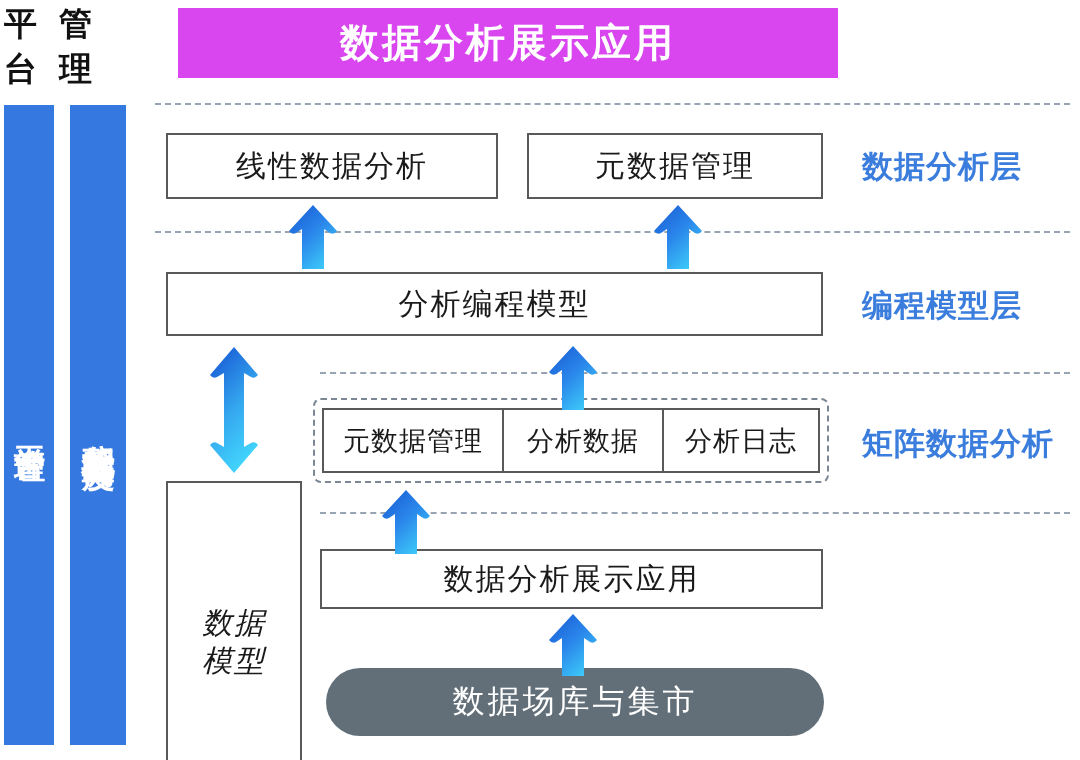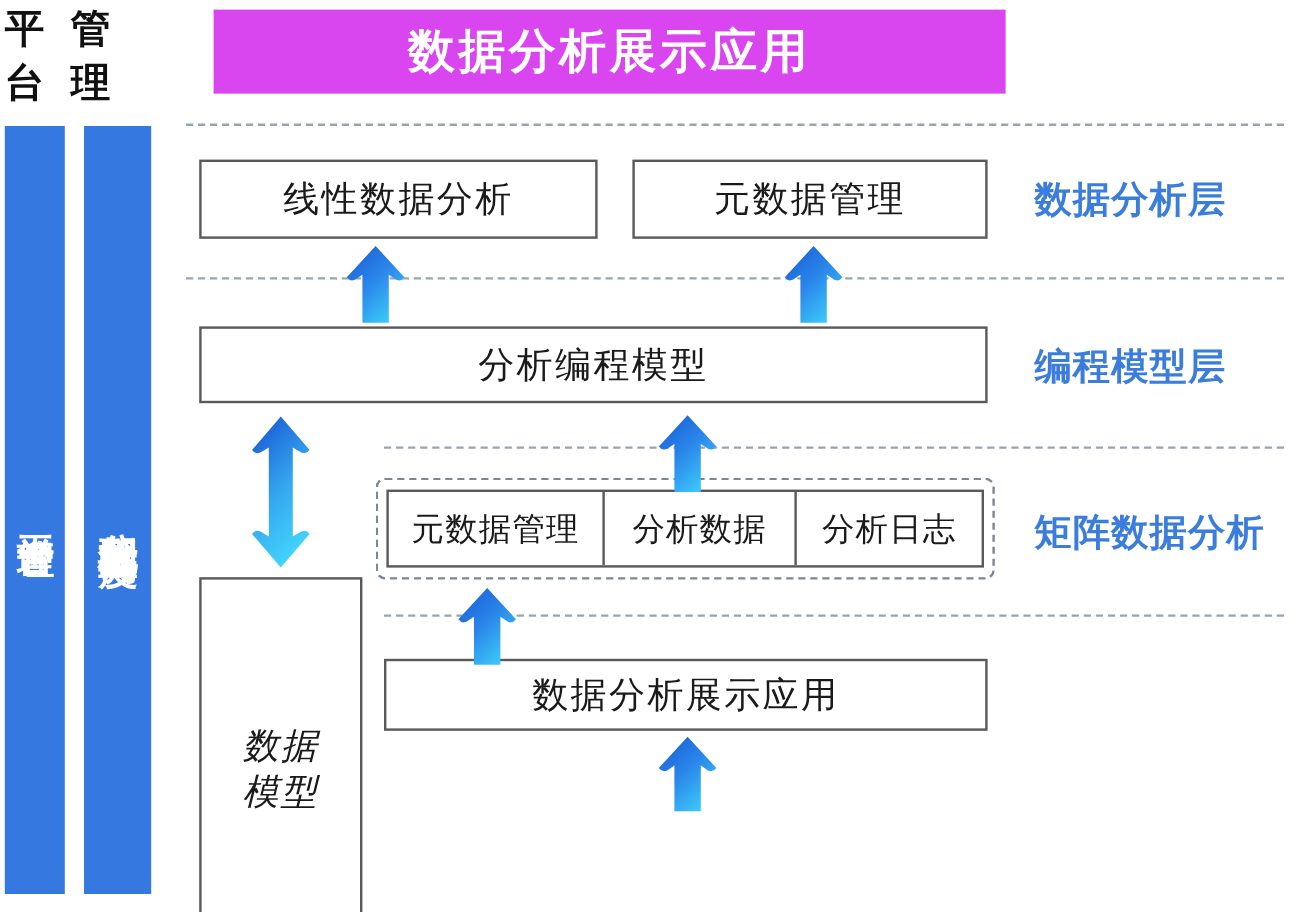--- a/index.html
+++ b/index.html
@@ -152,20 +152,21 @@
     <div class="storage-cell" id="cell-1">分析数据</div>
     <div class="storage-cell" id="cell-2">分析日志</div>
   </div>
 
   <div class="node" id="box-datamodel">
     <span>数据</span>
     <span>模型</span>
   </div>
 
   <div class="node" id="box-transport">数据分析展示应用</div>
+  <div id="box-mart">数据场库与集市</div>
 
   <div class="layer-label" id="layer-0">数据分析层</div>
   <div class="layer-label" id="layer-1">编程模型层</div>
   <div class="layer-label" id="layer-2">矩阵数据分析</div>
 
   <svg width="0" height="0" style="position:absolute" aria-hidden="true">
     <defs>
       <linearGradient id="gradUp" x1="0.15" y1="0" x2="0.85" y2="1">
         <stop offset="0%" stop-color="#1a5fd6"></stop>
         <stop offset="45%" stop-color="#2a86ea"></stop>

